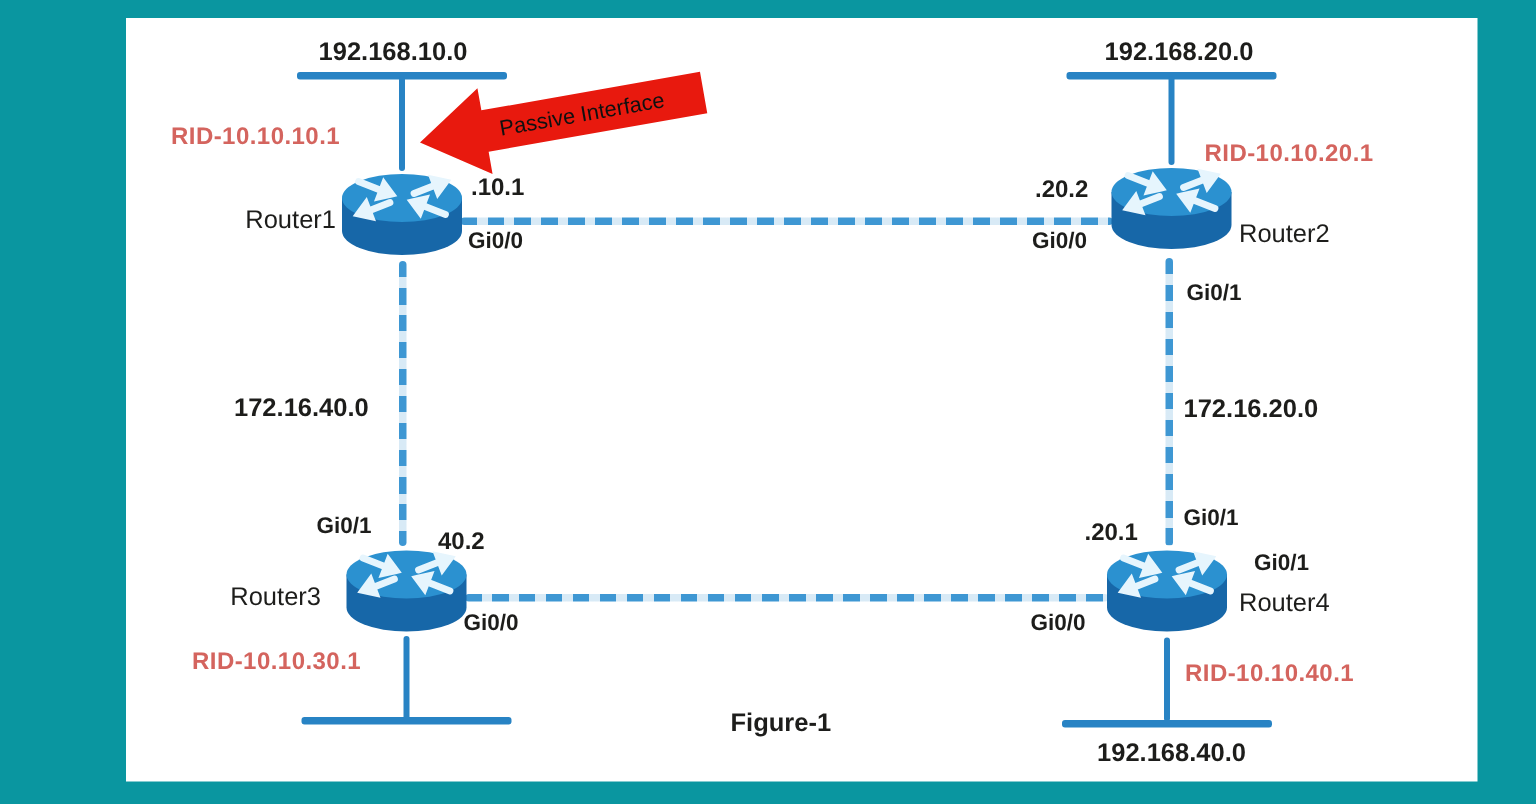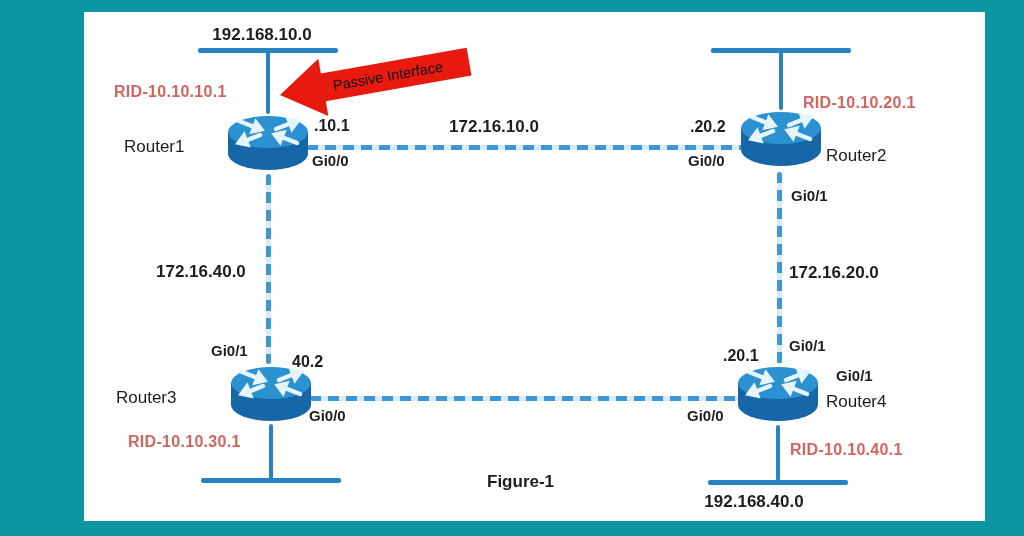--- a/index.html
+++ b/index.html
@@ -18,42 +18,43 @@
   .dash-v{position:absolute;width:5px;border-radius:3px;
     background:repeating-linear-gradient(180deg,var(--dash) 0 11px,var(--dashGap) 11px 18px)}
   .lbl{position:absolute;white-space:nowrap;color:var(--text);line-height:1.1}
   .b17{font-size:17px;font-weight:700}
   .r17{font-size:17px;font-weight:700}
   .gi{font-size:15px;font-weight:700}
   .addr{font-size:16px;font-weight:700}
   .rid{font-size:16px;font-weight:600;color:var(--rid);letter-spacing:.3px}
   .rname{font-size:17px;font-weight:400}
   .ctr{text-align:center}
-  .rt{}
+  .rt{text-align:right}
   .router{position:absolute;width:82px;height:64px}
   #arrowWrap{position:absolute;left:190px;top:33px;width:212px;height:82px;z-index:5}
 </style>
 </head>
 <body>
 
 <div id="canvas">
 
   <div class="bar" style="left:114px;top:36px;width:140px;height:5px"></div>
   <div class="bar" style="left:182px;top:39px;width:4px;height:63px"></div>
   <div class="lbl b17 ctr" style="left:98px;top:14px;width:160px">192.168.10.0</div>
 
   <div class="bar" style="left:627px;top:36px;width:140px;height:5px"></div>
   <div class="bar" style="left:695px;top:39px;width:4px;height:59px"></div>
+  <div class="lbl b17 ctr" style="left:622px;top:14px;width:160px">192.168.20.0</div>
 
   <div class="bar" style="left:185px;top:412px;width:4px;height:56px"></div>
   <div class="bar" style="left:117px;top:466px;width:140px;height:5px"></div>
 
   <div class="bar" style="left:692px;top:413px;width:4px;height:56px"></div>
   <div class="bar" style="left:624px;top:468px;width:140px;height:5px"></div>
-  <div class="lbl b17 ctr" style="left:590px;top:481px;width:160px">192.168.40.0</div>
+  <div class="lbl b17 ctr" style="left:617px;top:481px;width:160px">192.168.40.0</div>
 
   <div class="dash-h" style="left:223px;top:133px;width:435px"></div>
   <div class="dash-h" style="left:226px;top:384px;width:429px"></div>
   <div class="dash-v" style="left:182px;top:162px;height:190px"></div>
   <div class="dash-v" style="left:693px;top:160px;height:192px"></div>
 
   <div class="router" style="left:143px;top:100px">
     <svg width="82" height="64" viewBox="0 0 82 64">
       <path d="M1 20 L1 42 A40 16 0 0 0 81 42 L81 20 Z" fill="var(--routerSide)"></path>
       <ellipse cx="41" cy="20" rx="40" ry="16" fill="var(--routerTop)"></ellipse>
@@ -123,21 +124,20 @@
   <div class="lbl rname rt" style="left:32px;top:377px;width:98px">Router3</div>
   <div class="lbl rname" style="left:742px;top:381px">Router4</div>
 
   <div class="lbl rid" style="left:30px;top:71px">RID-10.10.10.1</div>
   <div class="lbl rid" style="left:719px;top:82px">RID-10.10.20.1</div>
   <div class="lbl rid" style="left:44px;top:421px">RID-10.10.30.1</div>
   <div class="lbl rid" style="left:706px;top:429px">RID-10.10.40.1</div>
 
   <div class="lbl addr" style="left:230px;top:105px">.10.1</div>
   <div class="lbl gi" style="left:228px;top:141px">Gi0/0</div>
-  <div class="lbl b17 ctr" style="left:330px;top:106px;width:160px">172.16.10.0</div>
   <div class="lbl addr" style="left:606px;top:106px">.20.2</div>
   <div class="lbl gi" style="left:604px;top:141px">Gi0/0</div>
 
   <div class="lbl gi" style="left:707px;top:176px">Gi0/1</div>
   <div class="lbl r17" style="left:705px;top:252px">172.16.20.0</div>
   <div class="lbl gi" style="left:705px;top:326px">Gi0/1</div>
   <div class="lbl addr" style="left:639px;top:335px">.20.1</div>
   <div class="lbl gi" style="left:752px;top:356px">Gi0/1</div>
 
   <div class="lbl r17" style="left:72px;top:251px">172.16.40.0</div>

